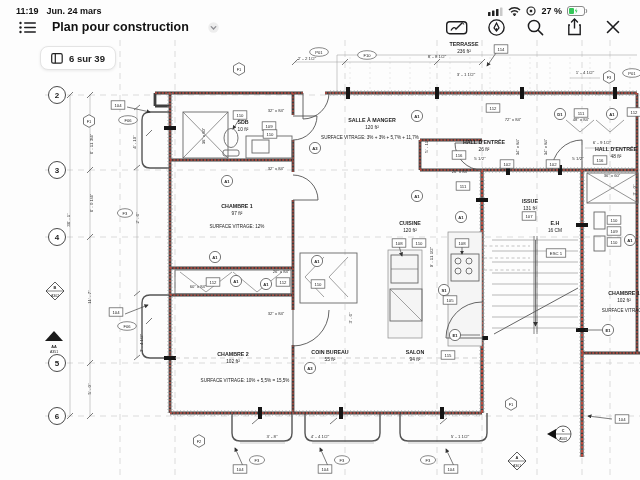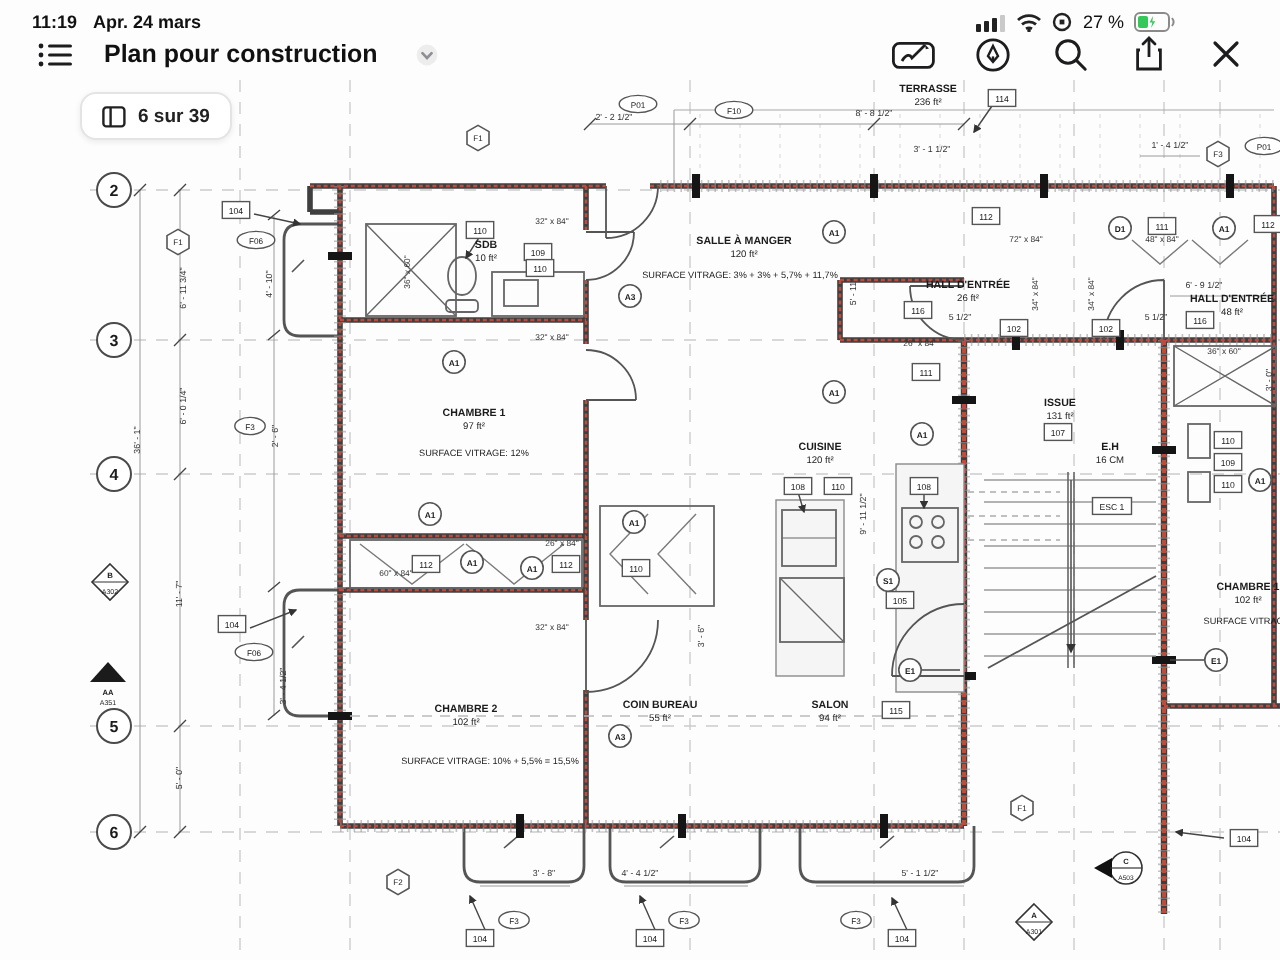--- a/index.html
+++ b/index.html
@@ -1,19 +1,19 @@
 <!DOCTYPE html>
 <html><head>
 <meta charset="utf-8">
 <style>
   html,body{margin:0;padding:0;background:#e9e9e9;}
   .app{position:relative;width:640px;height:480px;background:#fdfdfd;font-family:"Liberation Sans",sans-serif;overflow:hidden;}
   .statusbar{position:absolute;left:0;top:0;width:604px;height:16px;display:flex;justify-content:space-between;align-items:flex-end;padding:2px 16px 0;box-sizing:border-box;z-index:6;}
   .sb-left{display:flex;gap:8px;font-size:9px;font-weight:700;color:#111;}
-  .sb-right{display:flex;gap:5px;align-items:center;font-size:9px;font-weight:400;color:#111;}
+  .sb-right{display:flex;gap:5px;align-items:center;font-size:9px;font-weight:700;color:#111;}
   .toolbar{position:absolute;left:0;top:14px;width:640px;height:26px;display:flex;align-items:center;z-index:6;}
   .tb-btn{display:flex;align-items:center;justify-content:center;width:26px;height:22px;cursor:pointer;background:none;border:none;padding:0;}
   .tb-title{display:flex;align-items:center;gap:19px;margin-left:12px;font-size:12.5px;font-weight:700;color:#111;cursor:pointer;}
   .tb-right{margin-left:auto;display:flex;align-items:center;gap:13px;padding-right:14px;}
   .pagepill{position:absolute;left:14px;top:46px;height:22px;padding:0 10px;display:flex;align-items:center;gap:6px;background:#fff;border:1px solid #e4e4e4;border-radius:8px;box-shadow:0 1px 3px rgba(0,0,0,.08);font-size:9.5px;font-weight:600;color:#222;z-index:6;cursor:pointer;margin-left:26px;}
   .hamburger{margin-left:14px;}
   svg.plan{position:absolute;left:0;top:0;z-index:1;}
   text{font-family:"Liberation Sans",sans-serif;}
 </style>
 </head>
@@ -358,21 +358,21 @@
         <polygon points="556,429 547,434 556,439" fill="#111111"></polygon>
         <line x1="555" y1="434" x2="571" y2="434" stroke="#333333" stroke-width="0.6"></line>
         <text x="563" y="432.2" font-size="3.8" text-anchor="middle" fill="#1c1c1c" font-weight="600">C</text>
         <text x="563" y="440" font-size="3.3" text-anchor="middle" fill="#1c1c1c">A503</text>
       </g>
 </svg>
 
 <div class="statusbar">
   <div class="sb-left">
     <span>11:19</span>
-    <span style="font-weight:600;">Apr. 24 mars</span>
+    <span style="font-weight:600;">Jun. 24 mars</span>
   </div>
   <div class="sb-right">
     <svg width="15" height="10">
           <rect x="0" y="6" width="2.5" height="4" rx="0.5" fill="#222"></rect>
           <rect x="4" y="4.5" width="2.5" height="5.5" rx="0.5" fill="#222"></rect>
           <rect x="8" y="3" width="2.5" height="7" rx="0.5" fill="#222"></rect>
           <rect x="12" y="1.5" width="2.5" height="8.5" rx="0.5" fill="#c9c9c9"></rect>
         </svg>
     <svg width="13" height="10">
           <path d="M1,4 A8,8 0 0 1 12,4 M3,6.2 A5.5,5.5 0 0 1 10,6.2 M5,8.4 A3,3 0 0 1 8,8.4" stroke="#222" stroke-width="1.4" fill="none"></path>

